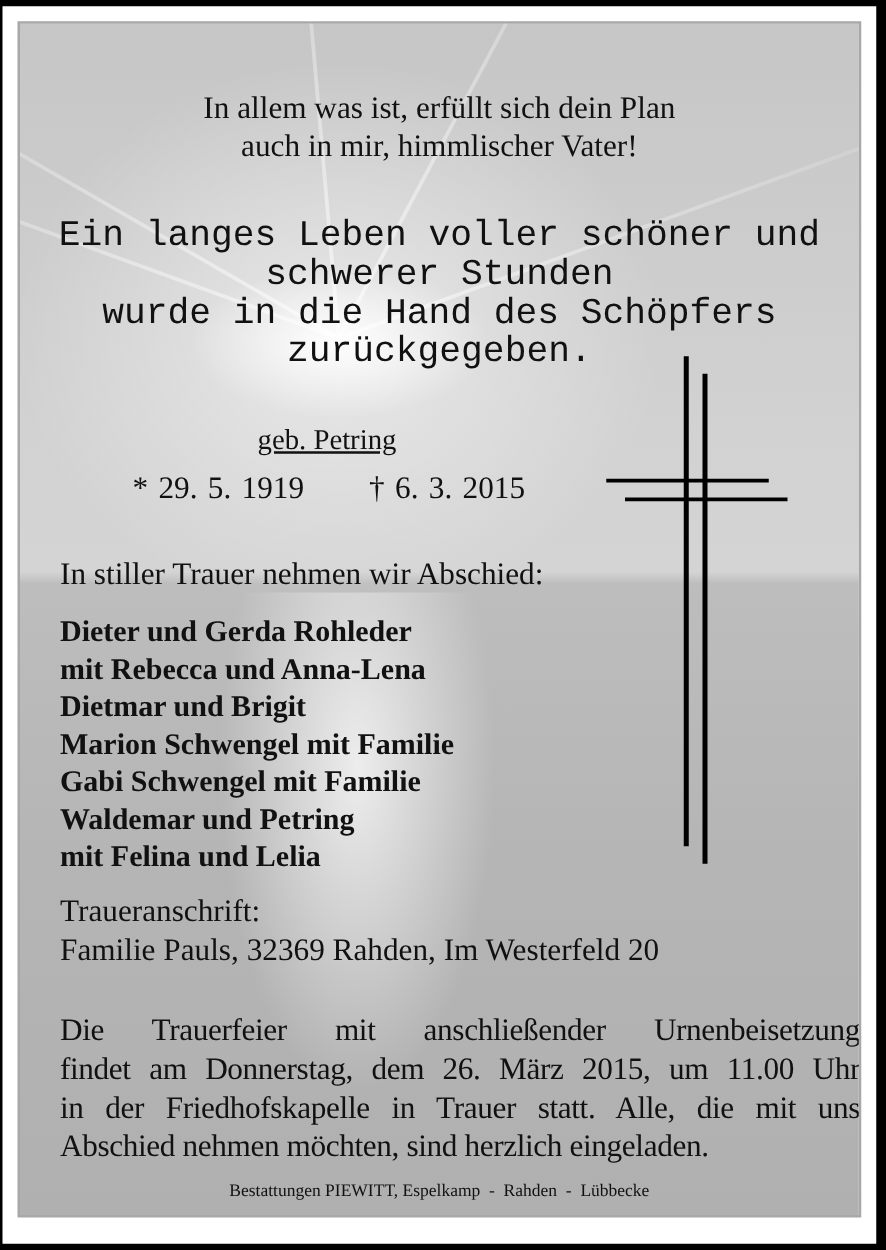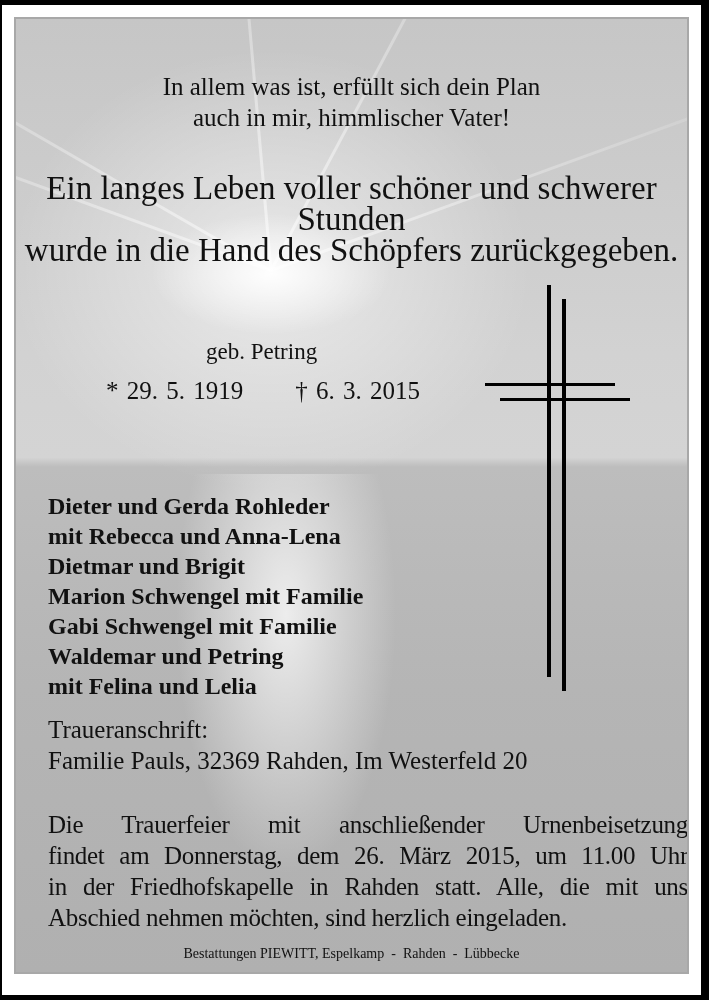--- a/index.html
+++ b/index.html
@@ -10,23 +10,23 @@
     background:
       radial-gradient(ellipse 120px 60px at 255px 255px, rgba(255,255,255,0.95), rgba(255,255,255,0) 100%),
       radial-gradient(ellipse 260px 220px at 255px 250px, rgba(255,255,255,0.55), rgba(255,255,255,0) 100%),
       linear-gradient(to bottom,#c6c6c6 0%,#d2d2d2 35%,#d4d4d4 46%,#bdbdbd 47%,#b5b5b5 70%,#b0b0b0 100%);}
   .glare{position:absolute;left:150px;top:455px;width:240px;height:500px;
     background:radial-gradient(ellipse 110px 260px at 120px 140px, rgba(255,255,255,0.75), rgba(255,255,255,0) 100%);}
   .ray{position:absolute;left:255px;top:250px;width:600px;height:3px;background:linear-gradient(to right,rgba(255,255,255,0.55),rgba(255,255,255,0));transform-origin:0 50%;}
   .text{position:absolute;color:#111;}
   .c{left:0;width:671px;text-align:center;}
   .quote{top:52px;font-size:25px;line-height:31px;}
-  .intro{top:154px;font-size:33px;line-height:31px;}
+  .intro{top:154px;font-size:29px;line-height:31px;font-family:Liberation Mono, monospace;}
   .name{top:253px;left:88px;font-size:47px;font-weight:bold;letter-spacing:0.5px;}
-  .maiden{top:320px;left:190px;font-size:23px;}
+  .maiden{top:320px;left:190px;font-size:23px;text-decoration:underline;}
   .dates{top:358px;left:90px;font-size:25px;word-spacing:2px;}
   .dates .death{margin-left:52px;}
   .mourn{top:427px;left:32px;font-size:25px;}
   .family{top:472px;left:32px;font-size:24px;font-weight:bold;line-height:30px;}
   .family div{white-space:nowrap;}
   .addrlabel{top:695px;left:32px;font-size:25px;line-height:31px;}
   .service{top:790px;left:32px;width:640px;font-size:25px;line-height:31px;text-align:justify;letter-spacing:-0.3px;}
   .service .line{display:block;text-align:justify;text-align-last:justify;}
   .service .line.last{text-align-last:left;}
   .footer{top:927px;font-size:14px;}
@@ -59,38 +59,39 @@
       <span>* 29. 5. 1919</span><span class="death">† 6. 3. 2015</span>
     </div>
 
     <div class="cross">
       <div class="bar" style="left:531px;top:266px;width:4px;height:392px;"></div>
       <div class="bar" style="left:546px;top:280px;width:4px;height:392px;"></div>
       <div class="bar" style="left:469px;top:364px;width:130px;height:3px;"></div>
       <div class="bar" style="left:484px;top:379px;width:130px;height:3px;"></div>
     </div>
 
+    <div class="text mourn">In stiller Trauer nehmen wir Abschied:</div>
 
     <div class="text family">
       <div>Dieter und Gerda Rohleder</div>
       <div>mit Rebecca und Anna-Lena</div>
       <div>Dietmar und Brigit</div>
       <div>Marion Schwengel mit Familie</div>
       <div>Gabi Schwengel mit Familie</div>
       <div>Waldemar und Petring</div>
       <div>mit Felina und Lelia</div>
     </div>
 
     <div class="text addrlabel">
       <div>Traueranschrift:</div>
       <div>Familie Pauls, 32369 Rahden, Im Westerfeld 20</div>
     </div>
 
     <div class="text service">
       <span class="line">Die Trauerfeier mit anschließender Urnenbeisetzung</span>
       <span class="line">findet am Donnerstag, dem 26. März 2015, um 11.00 Uhr</span>
-      <span class="line">in der Friedhofskapelle in Rahden statt. Alle, die mit uns</span>
+      <span class="line">in der Friedhofskapelle in Trauer statt. Alle, die mit uns</span>
       <span class="line last">Abschied nehmen möchten, sind herzlich eingeladen.</span>
     </div>
 
     <div class="text c footer" style="white-space:pre;">Bestattungen PIEWITT, Espelkamp  -  Rahden  -  Lübbecke</div>
   </div>
 </div>
 
 </body></html>

